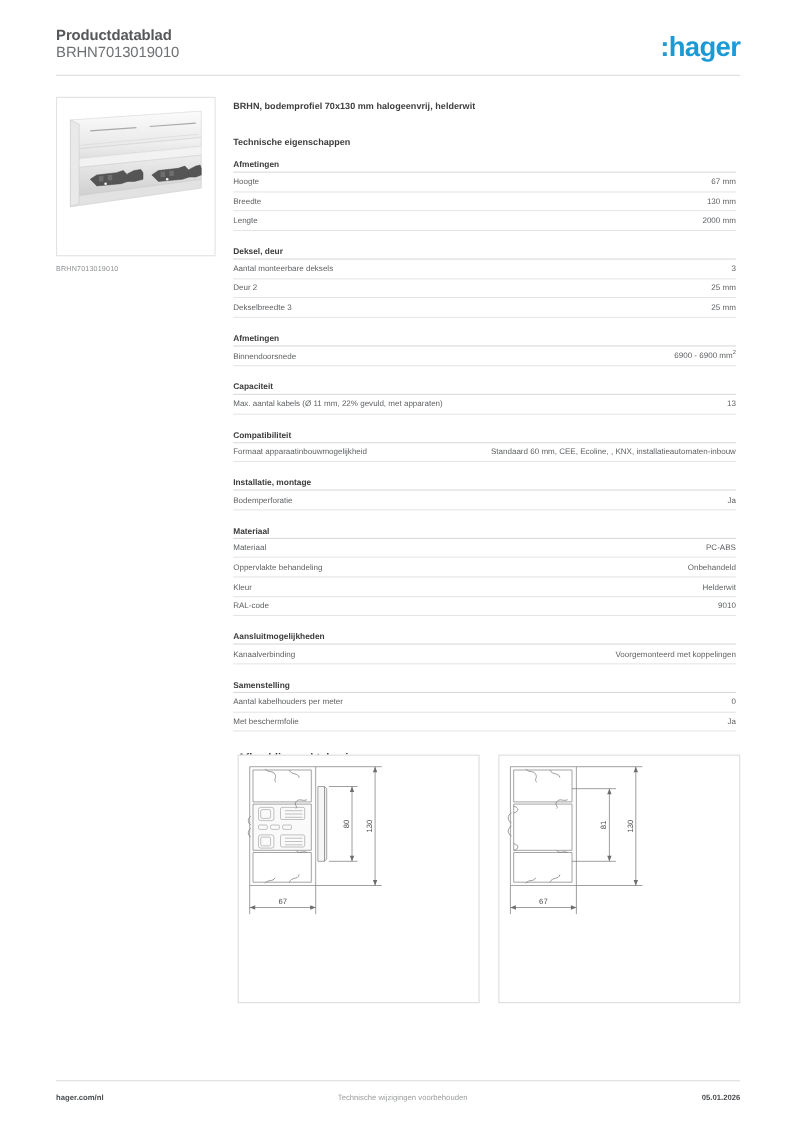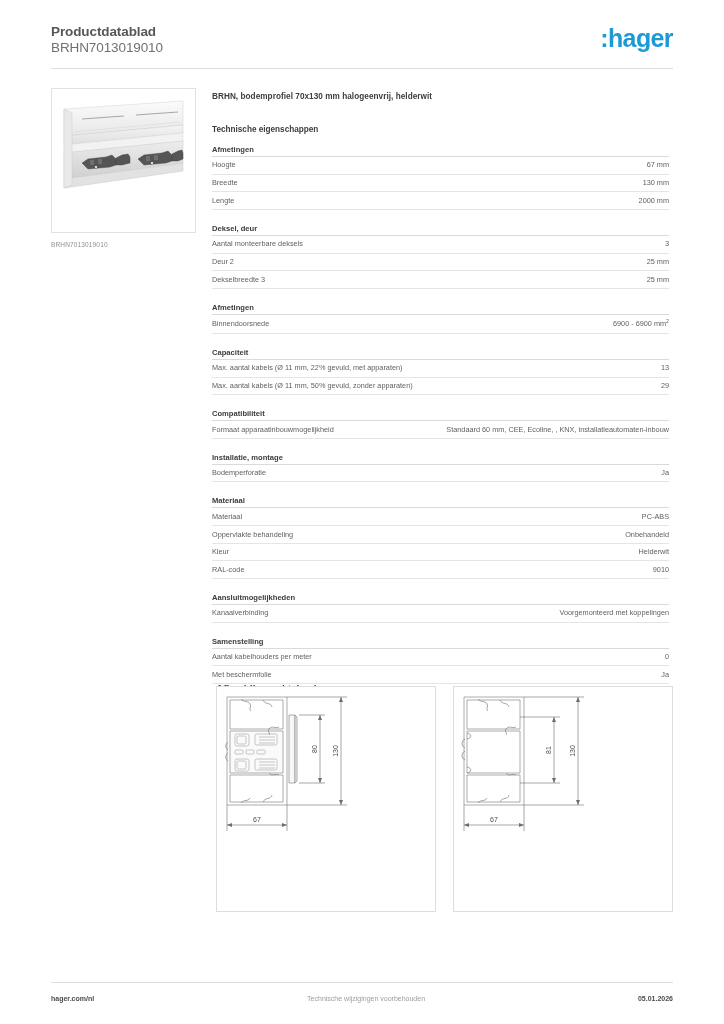--- a/index.html
+++ b/index.html
@@ -8,21 +8,21 @@
     background: #ffffff;
     font-family: "Liberation Sans", sans-serif;
     color: #3c3c3c;
     -webkit-font-smoothing: antialiased;
   }
   .page { position: relative; width: 724px; height: 1024px; padding: 0; }
 
   
   .header {
     position: absolute; left: 51px; top: 24px; width: 622px;
-    display: flex; justify-content: space-between; align-items: flex-start;
+    display: flex; justify-content: space-between; align-items: flex-end;
   }
   .title-block { line-height: 1.18; }
   .doc-title { font-size: 13.5px; font-weight: bold; color: #555759; letter-spacing: -0.1px; }
   .doc-ref   { font-size: 13.5px; font-weight: normal; color: #6e7174; letter-spacing: -0.1px; }
   .logo { display: flex; align-items: baseline; margin-top: 2px; }
   .logo-text {
     font-size: 25px; font-weight: bold; color: #1b9ad6;
     letter-spacing: -0.6px; line-height: 1;
   }
   .header-rule {
@@ -49,21 +49,21 @@
   .section-title {
     font-size: 8.2px; font-weight: bold; color: #3c3c3c; margin-bottom: 11px;
   }
   .group { margin-top: 14px; }
   .group:first-of-type { margin-top: 0; }
   .group-title {
     font-size: 7.6px; font-weight: bold; color: #3c3c3c;
     padding-bottom: 2px; border-bottom: 1px solid #d9dadc;
   }
   .row {
-    display: flex; justify-content: space-between; align-items: center;
+    display: flex; justify-content: space-between; align-items: flex-end;
     font-size: 7.3px; color: #5c5f62;
     padding: 3.4px 0 3.2px 0;
     border-bottom: 1px solid #e4e5e7;
     line-height: 1.38;
   }
   .row .label { flex: 0 1 auto; padding-right: 14px; }
   .row .value { flex: 0 0 auto; text-align: right; max-width: 265px; }
   sup { font-size: 5.2px; vertical-align: super; }
 
   
@@ -206,24 +206,20 @@
             <div class="label">Binnendoorsnede</div>
             <div class="value">6900 - 6900 mm<sup>2</sup></div>
           </div>
         </div>
         <div class="group">
           <div class="group-title">Capaciteit</div>
           <div class="row">
             <div class="label">Max. aantal kabels (Ø 11 mm, 22% gevuld, met apparaten)</div>
             <div class="value">13</div>
           </div>
-          <div class="row">
-            <div class="label">Max. aantal kabels (Ø 11 mm, 50% gevuld, zonder apparaten)</div>
-            <div class="value">29</div>
-          </div>
         </div>
         <div class="group">
           <div class="group-title">Compatibiliteit</div>
           <div class="row">
             <div class="label">Formaat apparaatinbouwmogelijkheid</div>
             <div class="value">Standaard 60 mm, CEE, Ecoline, , KNX, installatieautomaten-inbouw</div>
           </div>
         </div>
         <div class="group">
           <div class="group-title">Installatie, montage</div>

